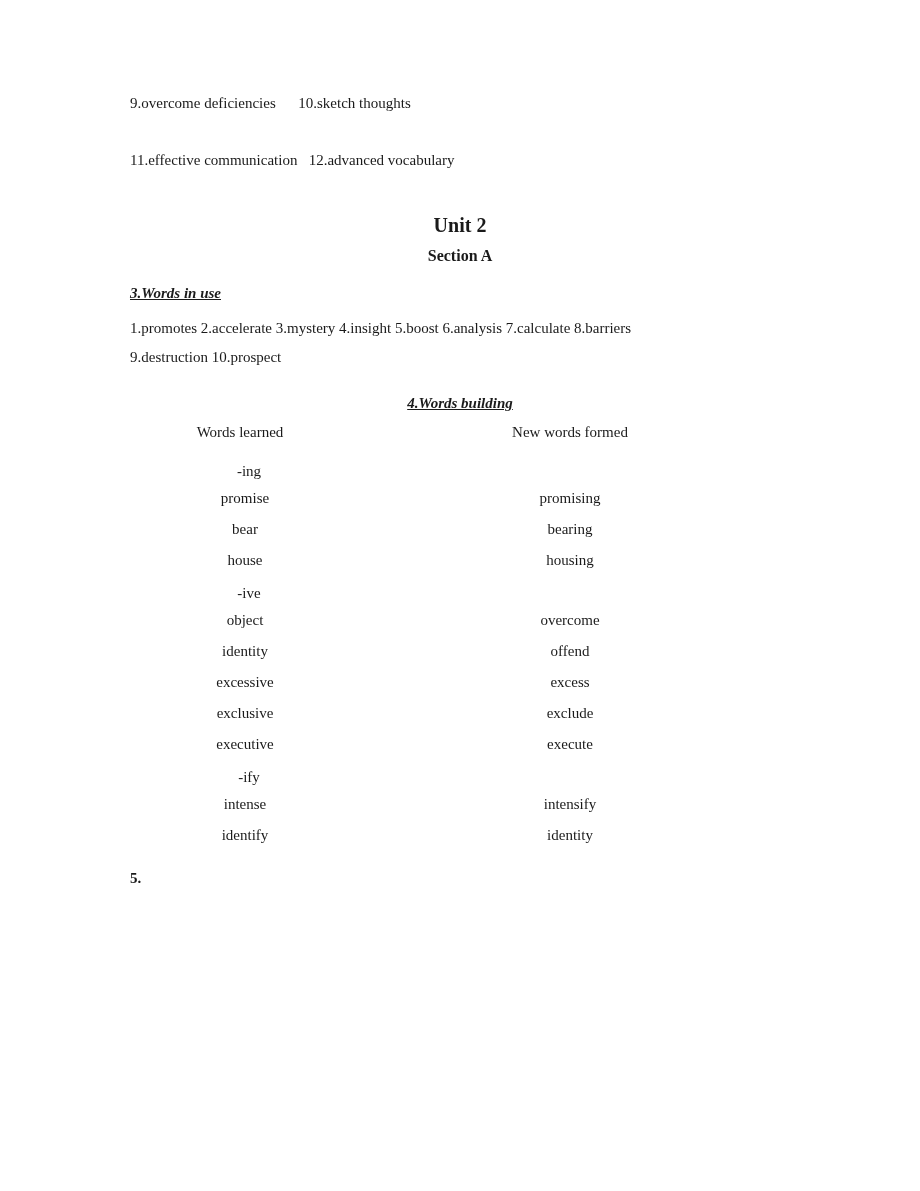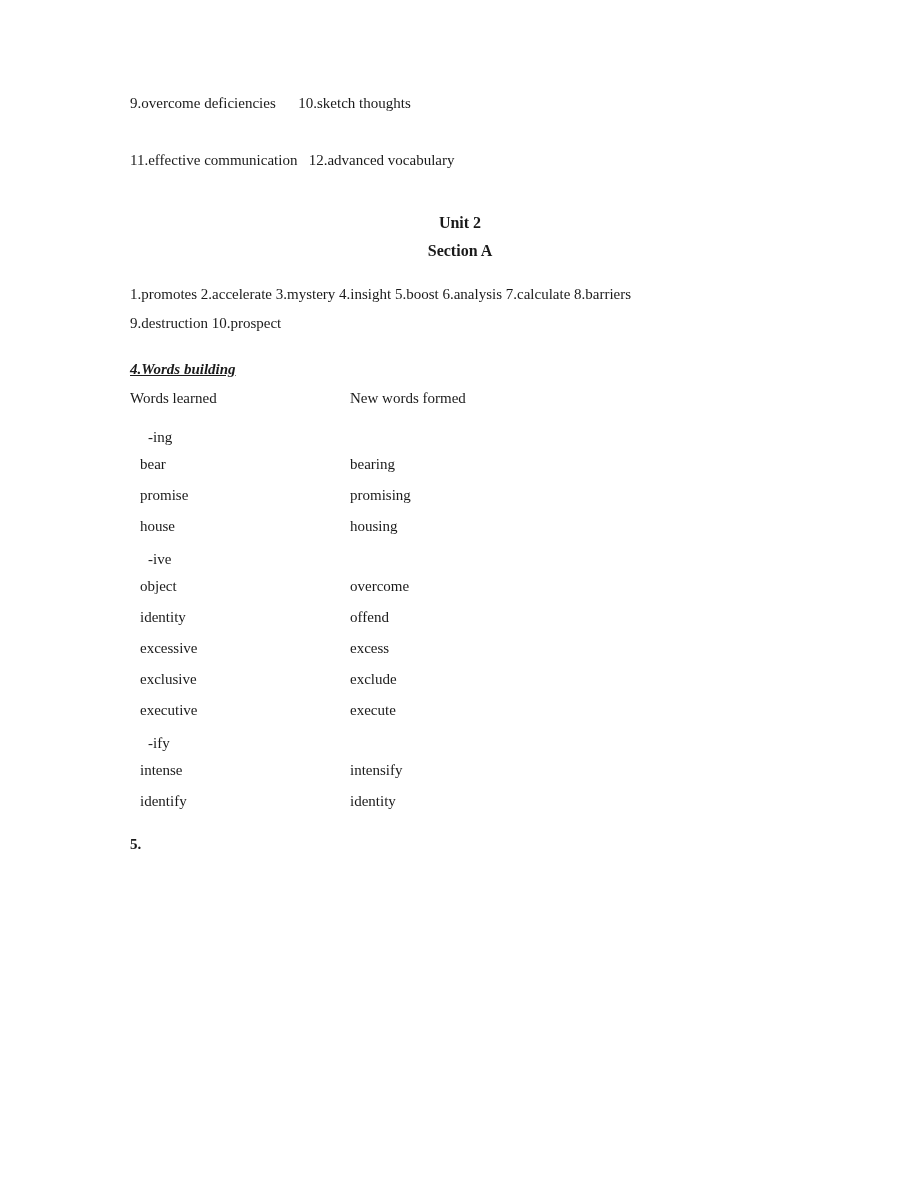--- a/index.html
+++ b/index.html
@@ -17,21 +17,21 @@
       padding: 60px 130px 60px 130px;
     }
     .top-items {
       margin-bottom: 8px;
       line-height: 1.8;
       margin-top: 30px;
     }
     .unit-title {
       text-align: center;
       font-weight: bold;
-      font-size: 16px;
+      font-size: 20px;
       margin-top: 40px;
       margin-bottom: 10px;
     }
     .section-title {
       text-align: center;
       font-weight: bold;
       font-size: 16px;
       margin-bottom: 20px;
     }
     .section-heading {
@@ -40,20 +40,21 @@
       text-decoration: underline;
       margin-bottom: 12px;
       font-size: 15px;
     }
     .words-in-use-content {
       margin-bottom: 20px;
       line-height: 1.9;
     }
     .words-building-section {
       margin-top: 24px;
+      text-align: center;
     }
     .table-header {
       display: flex;
       margin-bottom: 14px;
       margin-top: 10px;
     }
     .col-left {
       width: 220px;
       flex-shrink: 0;
     }
@@ -96,46 +97,47 @@
     <span>11.effective communication</span>
     &nbsp;
     <span>12.advanced vocabulary</span>
   </div>
 </div>
 
 <div class="unit-title">Unit 2</div>
 <div class="section-title">Section    A</div>
 
 <div>
+  <div class="section-heading">3.Words in use</div>
   <div class="words-in-use-content">
     <div>1.promotes   2.accelerate   3.mystery   4.insight   5.boost      6.analysis   7.calculate   8.barriers</div>
     <div>9.destruction 10.prospect</div>
   </div>
 </div>
 
 <div class="words-building-section">
   <div class="section-heading">4.Words building</div>
 
   <div class="table-header">
     <div class="col-left">Words learned</div>
     <div class="col-right">New words formed</div>
   </div>
 
   <div class="suffix-row">
     <div class="col-left">-ing</div>
     <div class="col-right"></div>
   </div>
 
   <div class="table-row">
+    <div class="col-left">promise</div>
+    <div class="col-right">promising</div>
+  </div>
+  <div class="table-row">
     <div class="col-left">bear</div>
     <div class="col-right">bearing</div>
-  </div>
-  <div class="table-row">
-    <div class="col-left">promise</div>
-    <div class="col-right">promising</div>
   </div>
   <div class="table-row">
     <div class="col-left">house</div>
     <div class="col-right">housing</div>
   </div>
 
   <div class="suffix-row">
     <div class="col-left">-ive</div>
     <div class="col-right"></div>
   </div>

